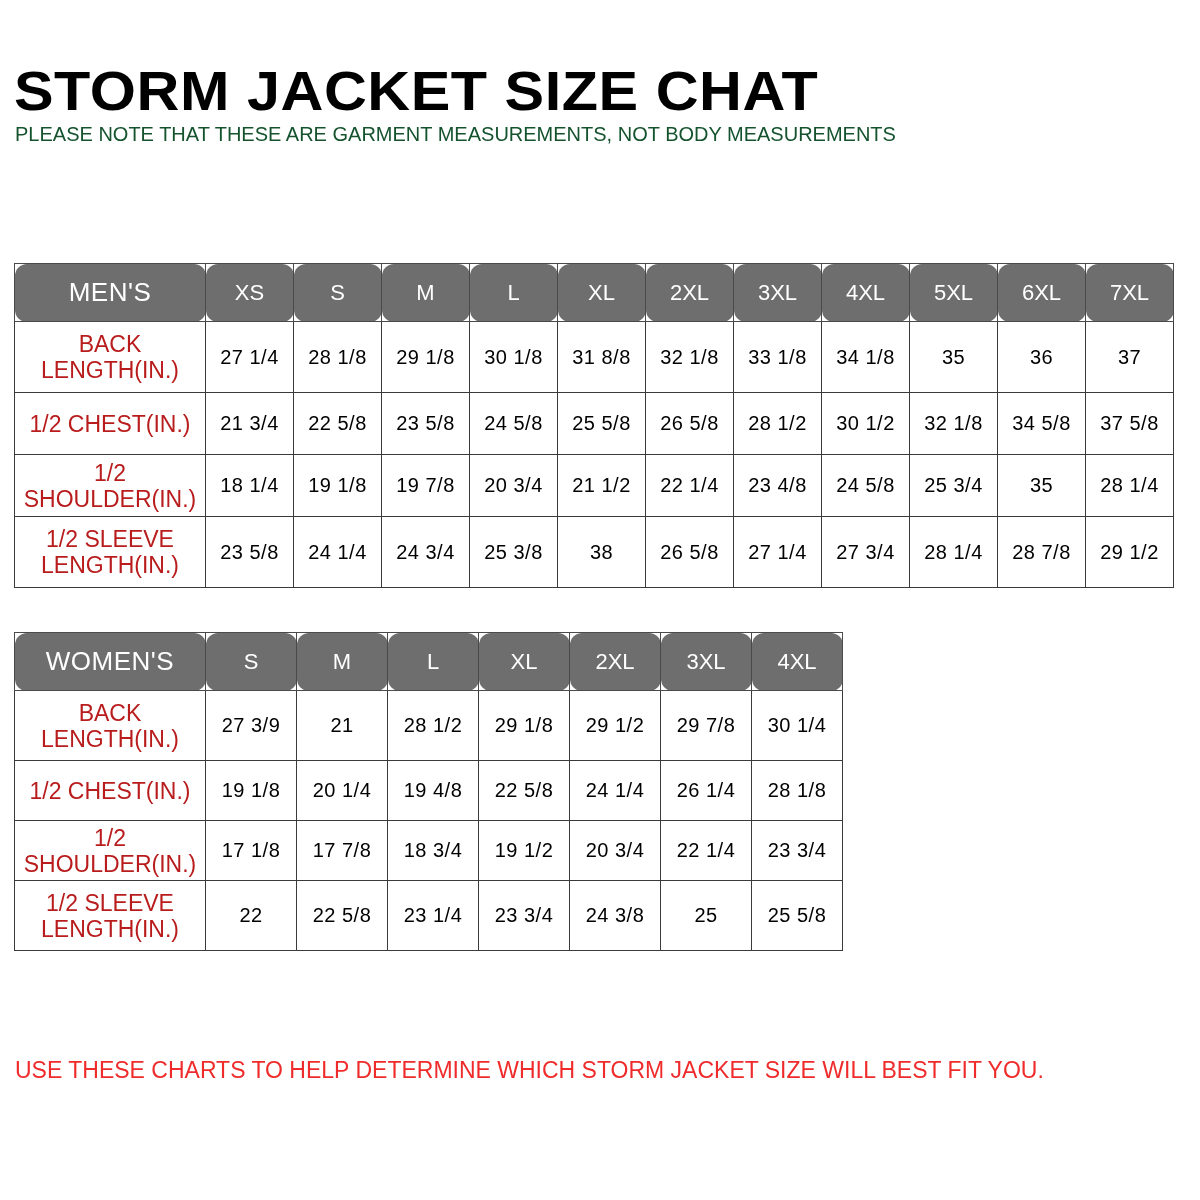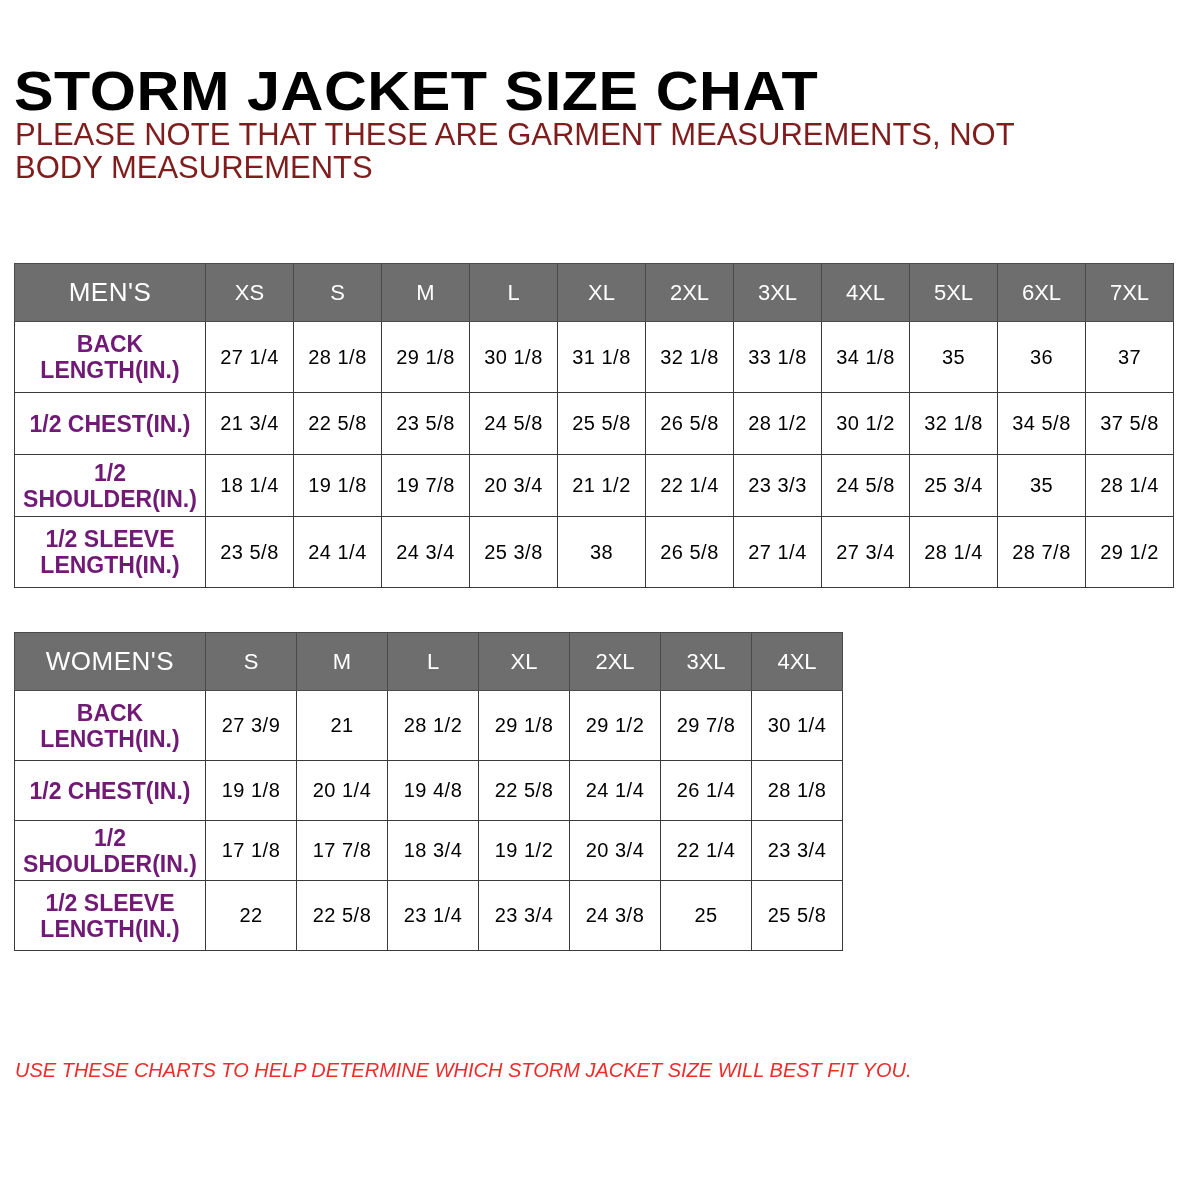--- a/index.html
+++ b/index.html
@@ -39,24 +39,24 @@
     transform: scaleX(1.06);
     transform-origin: left top;
   }
 
   
   .note {
     position: absolute;
     left: 15px;
     top: 118px;
     width: 1000px;
-    font-size: 31px;
+    font-size: 20px;
     line-height: 33px;
     font-weight: 400;
-    color: #7f1d1d;
+    color: #14532d;
     letter-spacing: 0px;
     font-family: "Liberation Sans", sans-serif;
   }
 
   
   .tbl-wrap {
     position: absolute;
   }
   #mens-wrap  { left: 14px; top: 263px; }
   #womens-wrap{ left: 14px; top: 632px; }
@@ -76,33 +76,34 @@
   }
 
   
   table.size-table thead th {
     background: #6e6e6e;
     color: #ffffff;
     font-weight: 400;
     height: 57px;
     border-color: #4a4a4a;
     font-size: 22px;
+    border-radius: 12px;
   }
   table.size-table thead th.corner {
     font-size: 26px;
     font-weight: 400;
     letter-spacing: 0.5px;
   }
 
   
   table.size-table tbody th.rowlabel {
     font-size: 23px;
-    font-weight: 700;
+    font-weight: 400;
     line-height: 26px;
-    color: #701a75;
+    color: #b91c1c;
     background: #ffffff;
     padding: 2px 2px;
     margin-left: 45px;
   }
   table.size-table tbody td {
     font-size: 20px;
     font-weight: 400;
     color: #000;
     background: #ffffff;
     letter-spacing: 0.5px;
@@ -120,27 +121,26 @@
 
   
   #womens-table col.lbl { width: 191px; }
   #womens-table col.dat { width: 91px; }
 
   
   .footer-note {
     position: absolute;
     left: 15px;
     top: 1055px;
-    font-size: 20px;
+    font-size: 23px;
     line-height: 30px;
     font-weight: 400;
     color: #ef2b2b;
     white-space: nowrap;
     font-family: "Liberation Sans", sans-serif;
-    font-style: italic;
   }
 </style>
 </head>
 <body>
 
 <div class="page">
 
   <h1 class="title">STORM JACKET SIZE CHAT</h1>
 
   <div class="note">PLEASE NOTE THAT THESE ARE GARMENT MEASUREMENTS, NOT BODY MEASUREMENTS</div>
@@ -177,21 +177,21 @@
             <th>7XL</th>
           </tr>
       </thead>
       <tbody id="mens-tbody">
           <tr class="tall">
             <th class="rowlabel">BACK<br>LENGTH(IN.)</th>
             <td>27 1/4</td>
             <td>28 1/8</td>
             <td>29 1/8</td>
             <td>30 1/8</td>
-            <td>31 1/8</td>
+            <td>31 8/8</td>
             <td>32 1/8</td>
             <td>33 1/8</td>
             <td>34 1/8</td>
             <td>35</td>
             <td>36</td>
             <td>37</td>
           </tr>
           <tr>
             <th class="rowlabel">1/2  CHEST(IN.)</th>
             <td>21 3/4</td>
@@ -207,21 +207,21 @@
             <td>37 5/8</td>
           </tr>
           <tr>
             <th class="rowlabel">1/2 SHOULDER(IN.)</th>
             <td>18 1/4</td>
             <td>19 1/8</td>
             <td>19 7/8</td>
             <td>20 3/4</td>
             <td>21 1/2</td>
             <td>22 1/4</td>
-            <td>23 3/3</td>
+            <td>23 4/8</td>
             <td>24 5/8</td>
             <td>25 3/4</td>
             <td>35</td>
             <td>28 1/4</td>
           </tr>
           <tr class="tall">
             <th class="rowlabel">1/2  SLEEVE<br>LENGTH(IN.)</th>
             <td>23 5/8</td>
             <td>24 1/4</td>
             <td>24 3/4</td>

